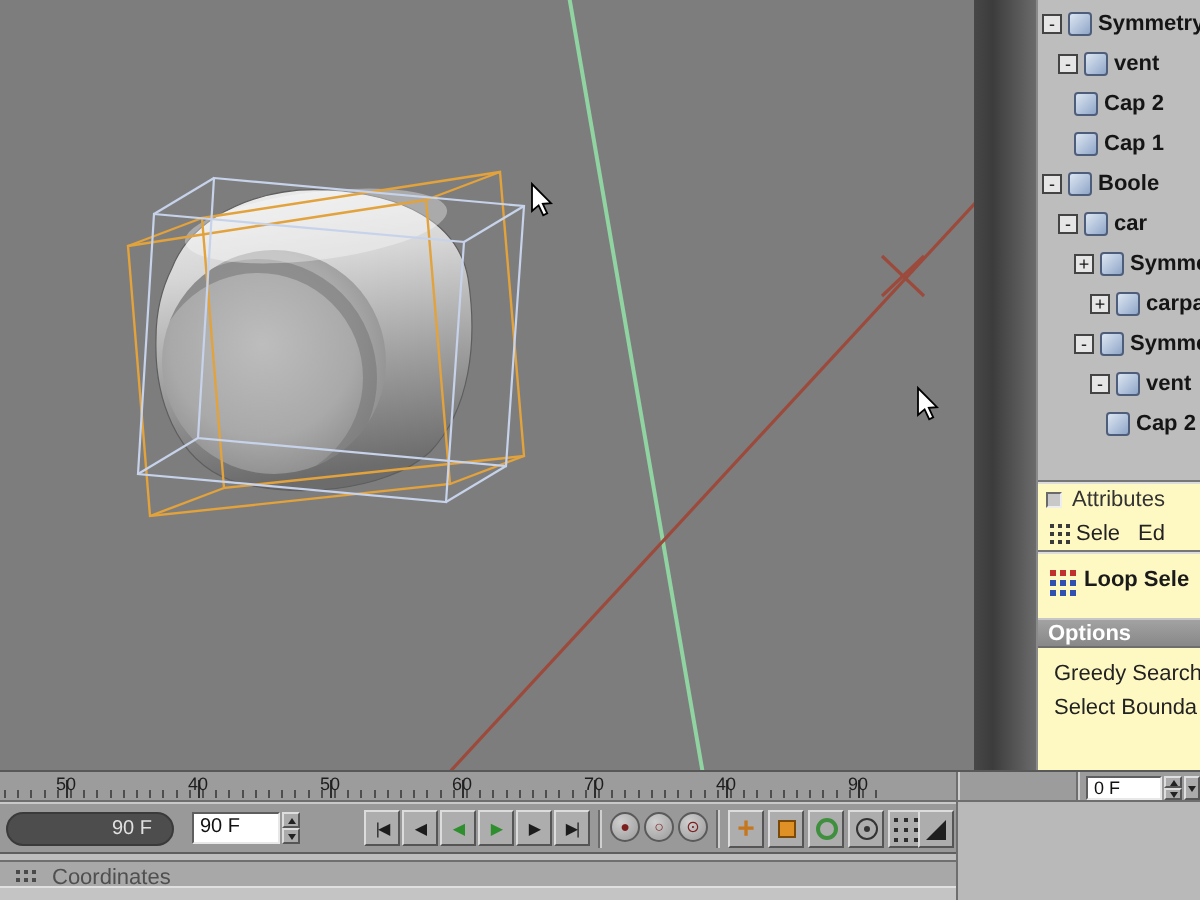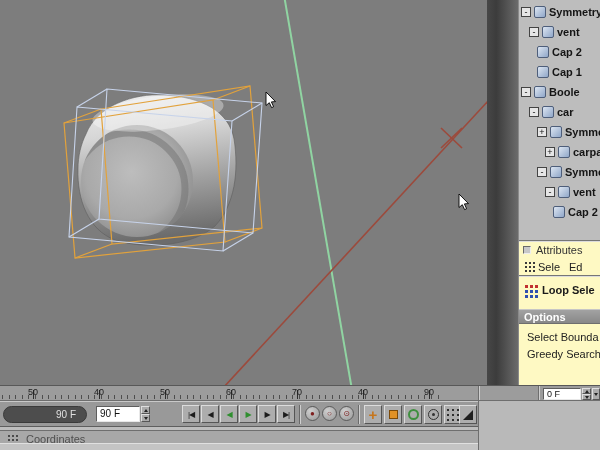--- a/index.html
+++ b/index.html
@@ -249,22 +249,22 @@
       <span class="menu-item">Ed</span>
     </div>
     <div class="groove-h"></div>
     <div class="tool-row">
       <span class="tool-icon"></span>
       <span class="tool-label">Loop Sele</span>
     </div>
     <div class="attr-spacer6"></div>
     <div class="opt-header">Options</div>
     <div class="attr-spacer5"></div>
+    <div class="opt-row">Greedy Search</div>
     <div class="opt-row">Select Bounda</div>
-    <div class="opt-row">Greedy Search</div>
   </div>
 
   <div class="ruler">
     <div class="ticks"></div>
     <div class="mtick" style="left:33px"></div>
     <div class="mtick" style="left:99px"></div>
     <div class="mtick" style="left:165px"></div>
     <div class="mtick" style="left:231px"></div>
     <div class="mtick" style="left:297px"></div>
     <div class="mtick" style="left:363px"></div>

